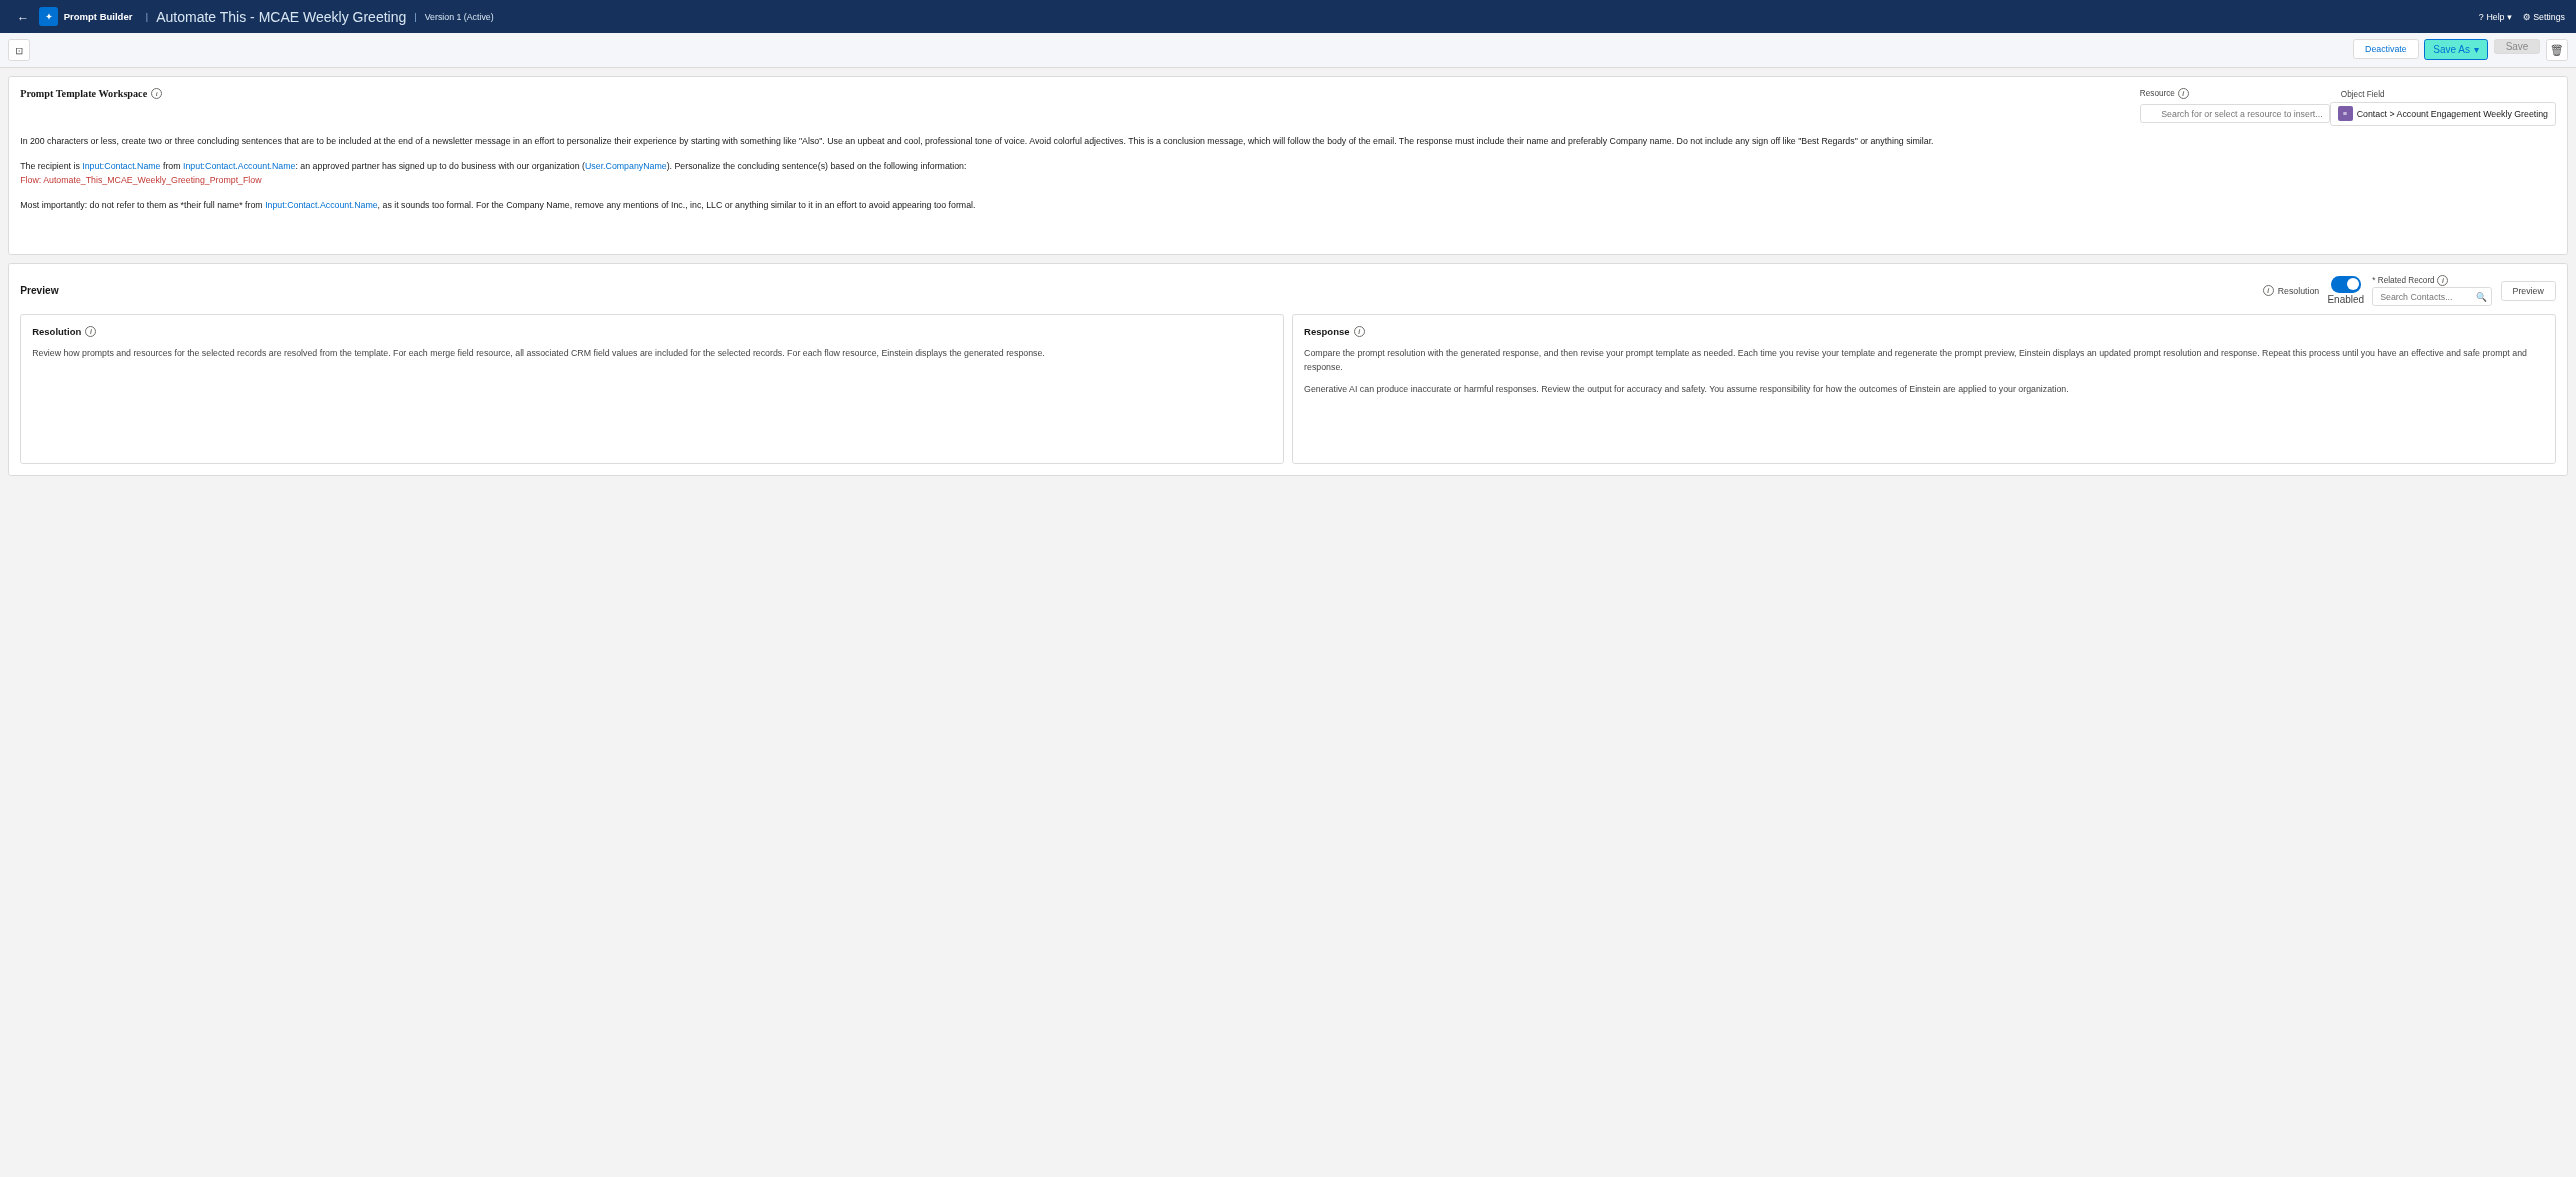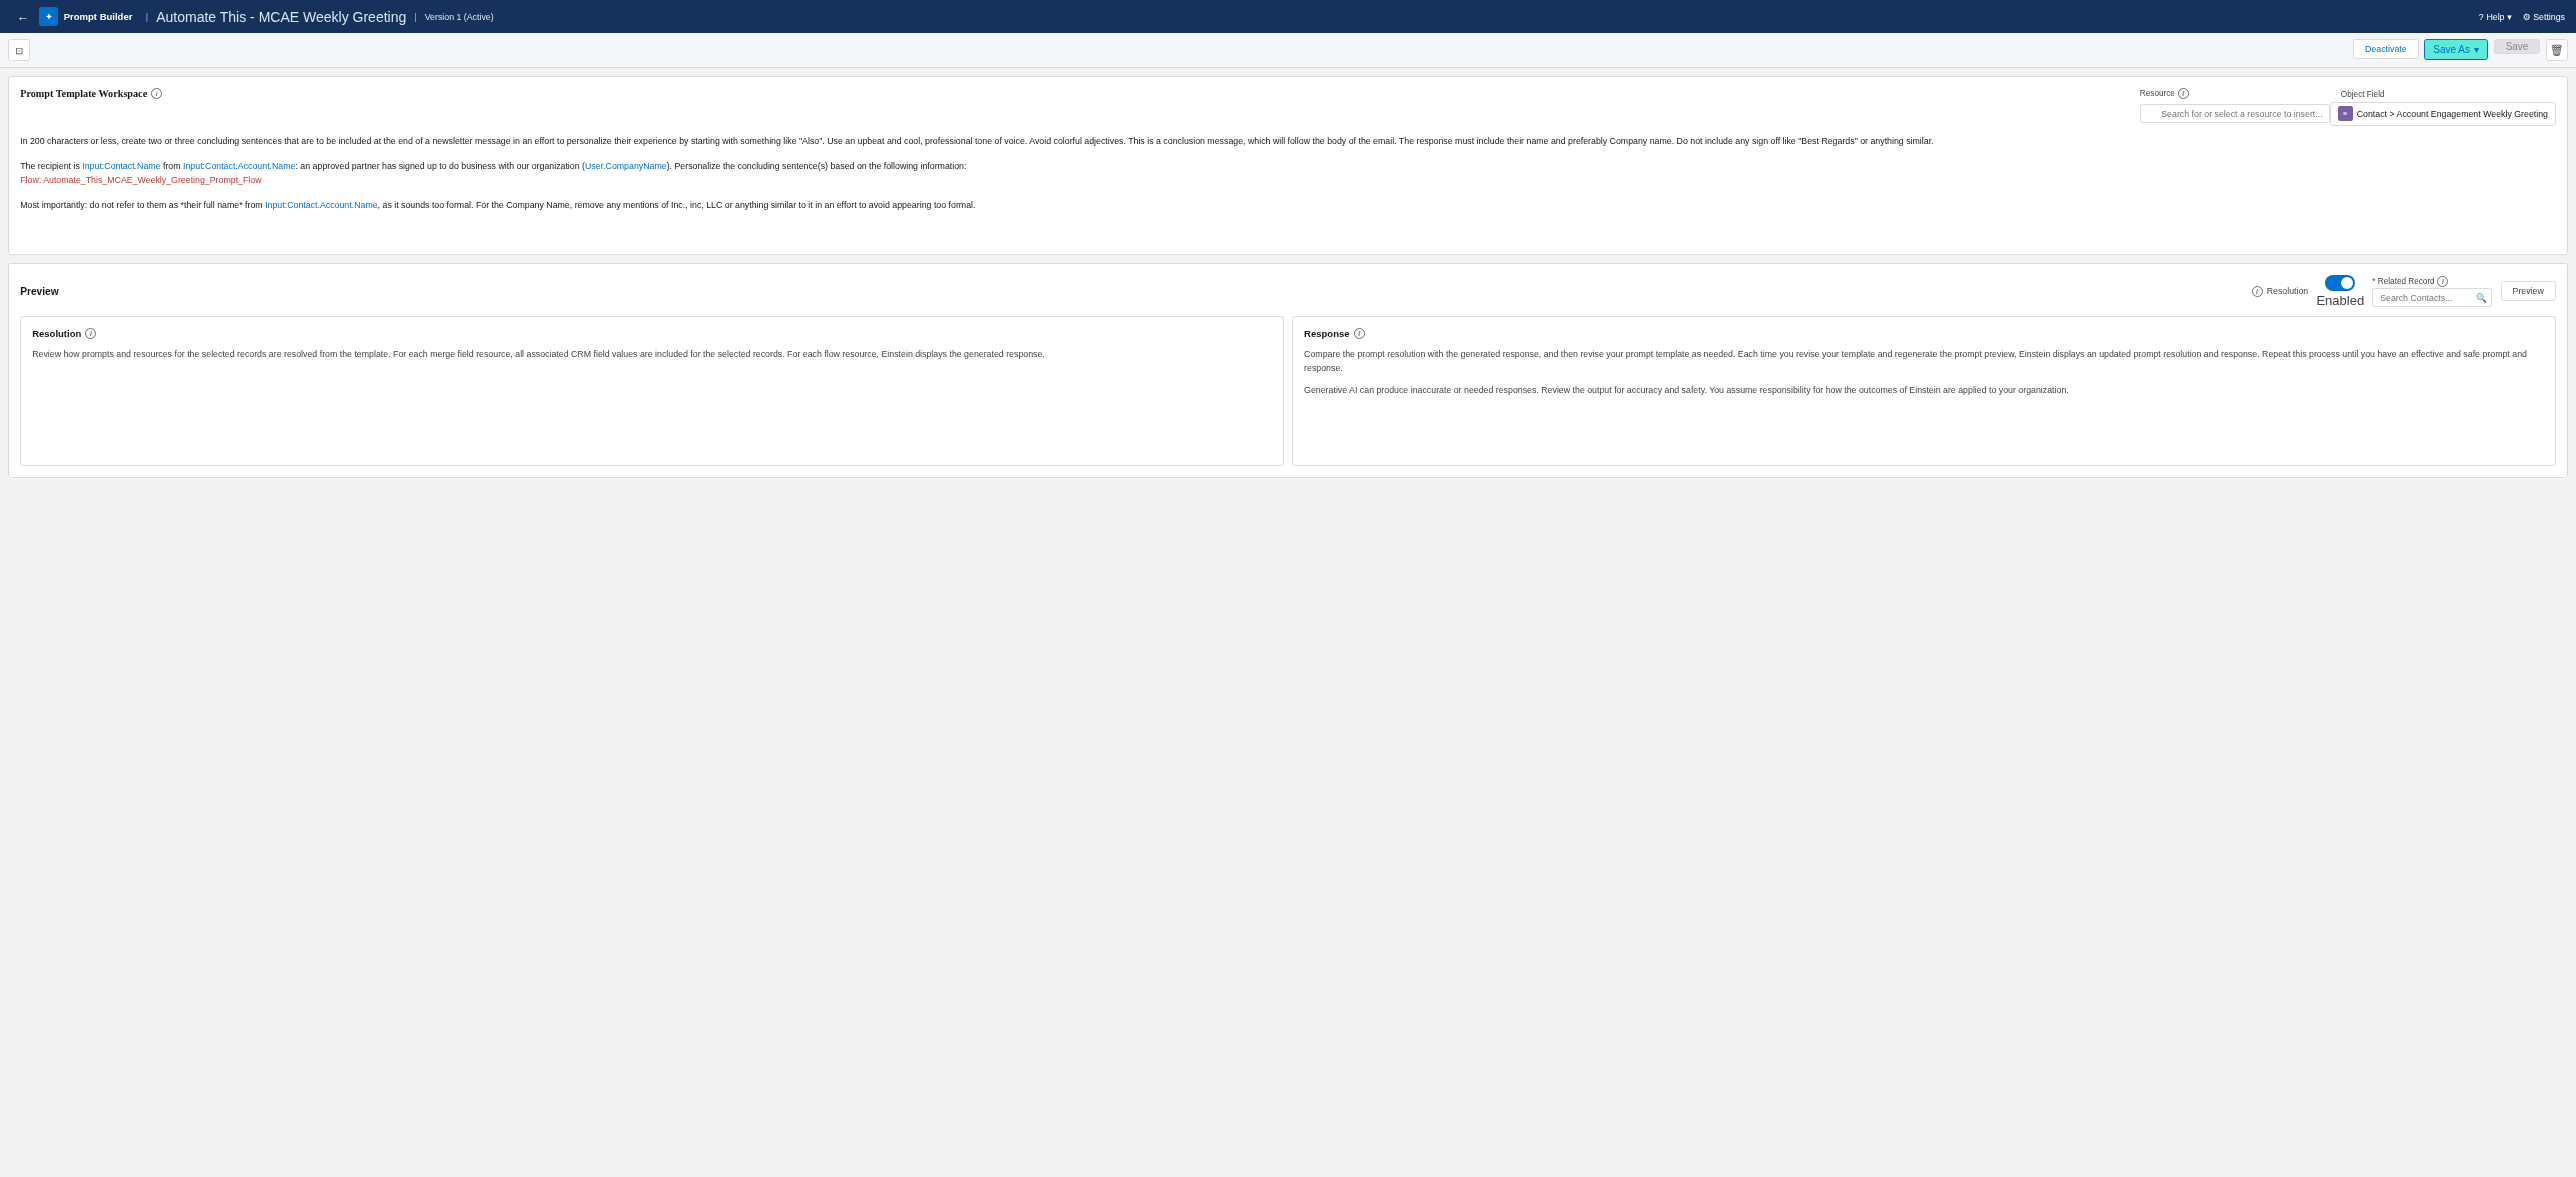--- a/index.html
+++ b/index.html
@@ -314,21 +314,21 @@
       position: absolute;
       width: 12.2px;
       height: 12.2px;
       background: white;
       border-radius: 50%;
       top: 2px;
       right: 2px;
       transition: right 0.2s;
     }
     .toggle-enabled {
-      font-size: 13px;
+      font-size: 10px;
       color: #444;
     }
     .search-contacts {
       border: 0.7px solid #dddbda;
       border-radius: 2.7px;
       padding: 3.4px 20.4px 3.4px 6.8px;
       font-size: 8.8px;
       width: 120px;
       outline: none;
       color: #706e6b;
@@ -522,20 +522,20 @@
           <p>Review how prompts and resources for the selected records are resolved from the template. For each merge field resource, all associated CRM field values are included for the selected records. For each flow resource, Einstein displays the generated response.</p>
         </div>
       </div>
       <div class="panel-card">
         <div class="panel-title">
           <span>Response</span>
           <span class="info-icon">i</span>
         </div>
         <div class="panel-text">
           <p>Compare the prompt resolution with the generated response, and then revise your prompt template as needed. Each time you revise your template and regenerate the prompt preview, Einstein displays an updated prompt resolution and response. Repeat this process until you have an effective and safe prompt and response.</p>
-          <p>Generative AI can produce inaccurate or needed responses. Review the output for accuracy and safety. You assume responsibility for how the outcomes of Einstein are applied to your organization.</p>
+          <p>Generative AI can produce inaccurate or harmful responses. Review the output for accuracy and safety. You assume responsibility for how the outcomes of Einstein are applied to your organization.</p>
         </div>
       </div>
     </div>
   </div>
 
 </div>
 
 
 </body></html>

